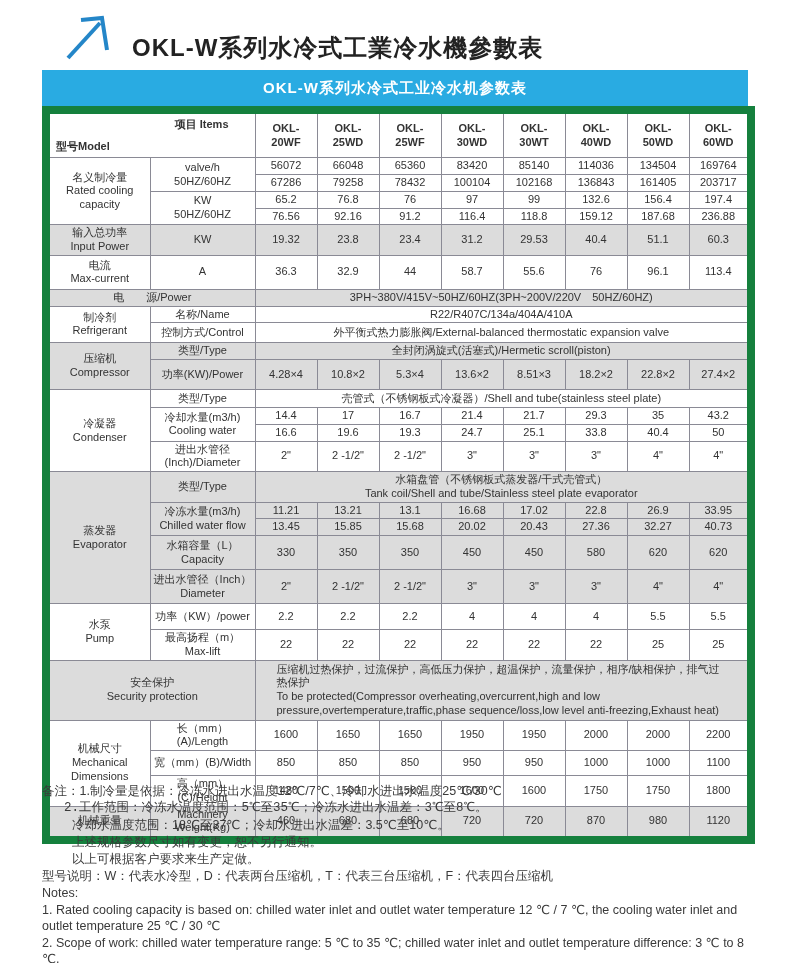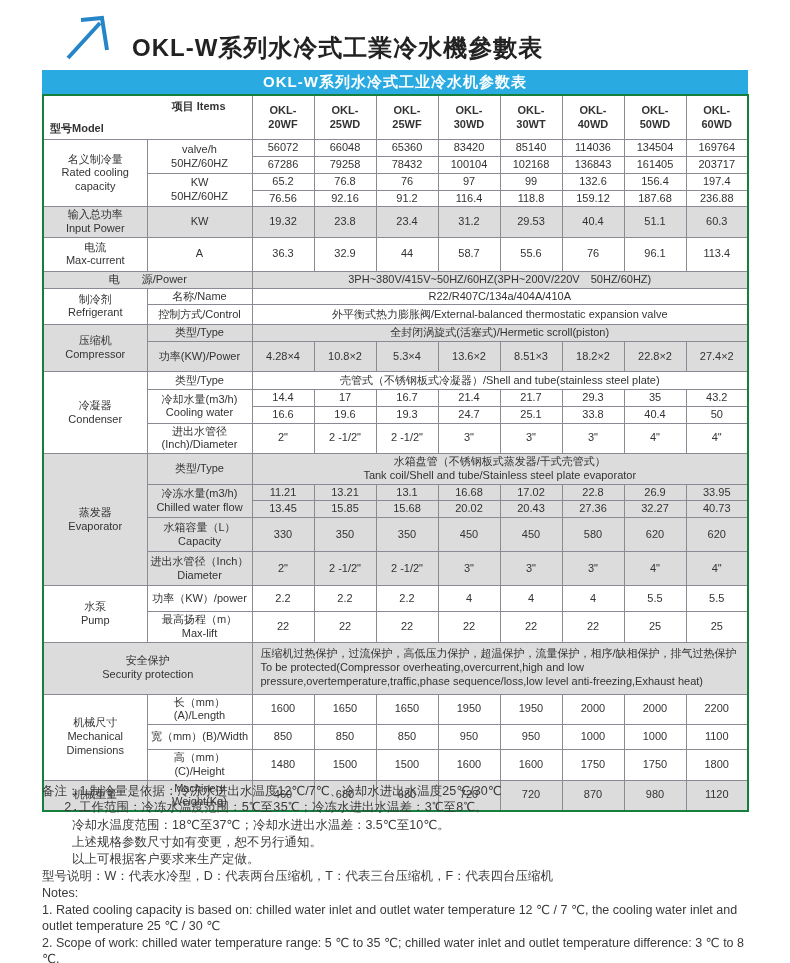--- a/index.html
+++ b/index.html
@@ -11,43 +11,43 @@
   
   .pagehead{position:absolute;top:6px;left:60px;display:flex;align-items:flex-end;}
   .logo{width:58px;height:52px;margin-top:4px;}
   .titles{margin-left:14px;}
   .title-zh{font-size:24px;font-weight:bold;color:#222;letter-spacing:1px;line-height:1.15;}
   .title-en{font-size:15.5px;color:#222;margin-top:3px;}
   
   .tablewrap{position:absolute;top:70px;left:42px;width:706px;}
   .banner{
     background:#29abe2;color:#fff;font-size:15px;font-weight:bold;
-    height:24px;display:flex;align-items:center;justify-content:center;letter-spacing:1px;
+    height:36px;display:flex;align-items:center;justify-content:center;letter-spacing:1px;
   }
   table{border-collapse:collapse;table-layout:fixed;width:706px;font-size:11px;color:#333;}
-  table{border:2px solid #15803d;}
+  table{border:8px solid #15803d;}
   td{
     border:1px solid #8a8a95;text-align:center;vertical-align:middle;
     padding:1px 2px;line-height:1.25;white-space:pre-line;overflow:hidden;
   }
   tr.g>td{background:#dcdcdc;}
   tr.w>td{background:#ffffff;}
   td.head{background:#fafafa;font-weight:bold;}
   .h16{height:16px}.h18{height:18px}.h20{height:20px}.h26{height:26px}
   .h28{height:28px}.h30{height:30px}.h33{height:21px}.h34{height:34px}
   .h60{height:52px}.h25{height:25px}
   td.corner{
     position:relative;background:#fafafa;
     background-image:linear-gradient(to bottom right,
       rgba(0,0,0,0) calc(50% - 0.7px),#9090b0 calc(50% - 0.7px),
       #9090b0 calc(50% + 0.7px),rgba(0,0,0,0) calc(50% + 0.7px));
   }
   .corner-bl{position:absolute;left:6px;bottom:4px;font-weight:bold;}
   .corner-tr{position:absolute;right:26px;top:4px;font-weight:bold;}
-  td.sec-note{padding:2px 8px;text-align:left;}
+  td.sec-note{padding:2px 21px;text-align:left;}
   
   .notes{position:absolute;top:782px;left:42px;width:706px;font-size:12.5px;line-height:1.28;color:#3a3a3a;}
   .notes div{margin:1px 0;}
   .ind1{padding-left:22px;font-family:Liberation Mono, monospace;}
   .ind2{padding-left:30px;}
   .notes-en{margin-top:4px;}
 </style>
 </head>
 <body>
 

